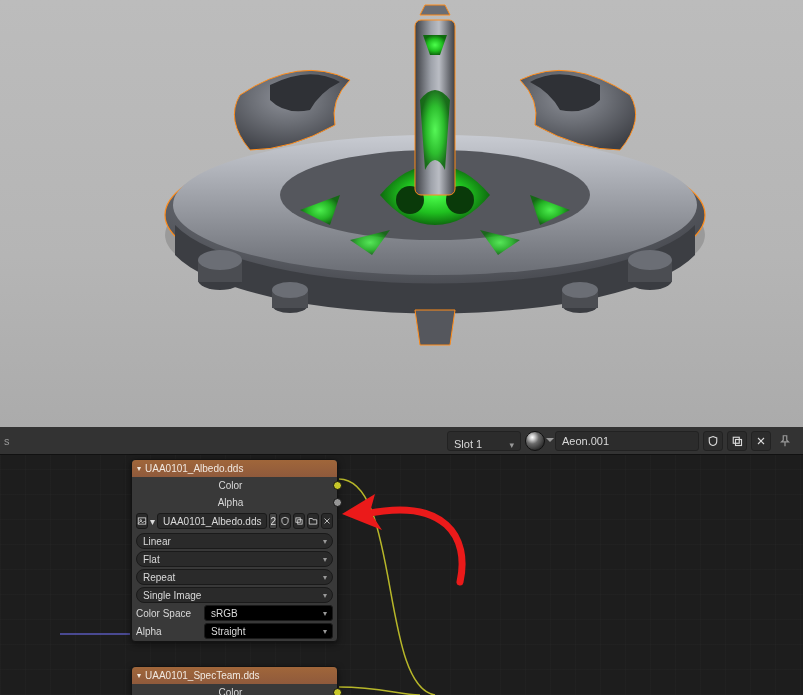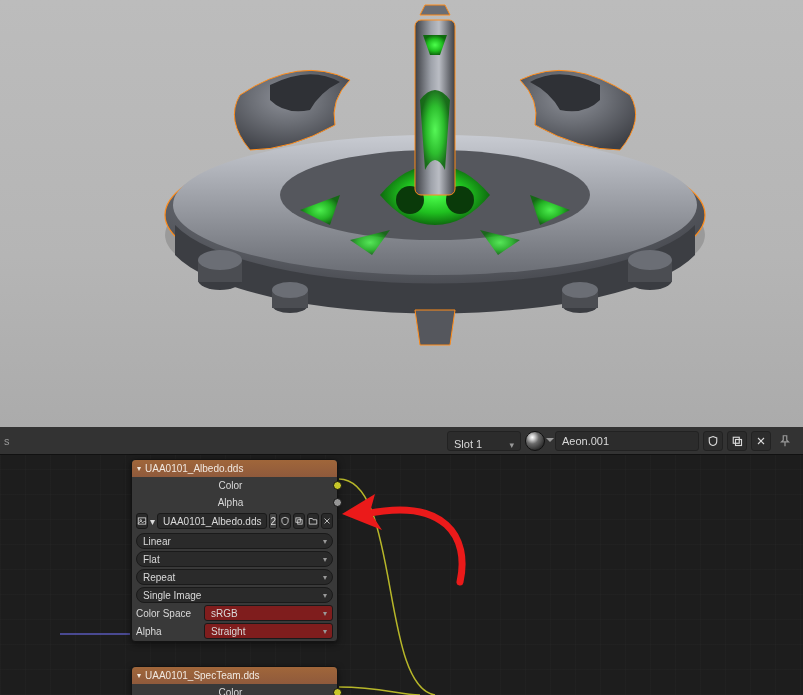--- a/index.html
+++ b/index.html
@@ -222,21 +222,21 @@
   .node-drop .chev { position:absolute; right:5px; font-size:8px; color:var(--text-dim);}
   .node-labeled {
     display:flex;align-items:center;
     margin:2px 4px;
     gap:8px;
     font-size:10px;
   }
   .node-labeled .lbl{ width:60px; color:var(--text); }
   .node-labeled .drop{
     flex:1;
-    background:#7f1d1d;
+    background:#000000;
     border:1px solid #1a1a1a;
     border-radius:3px;
     height:16px;
     display:flex;align-items:center;
     padding:0 6px;
     color:var(--text);
     position:relative;
   }
   .node-labeled .drop .chev{ position:absolute; right:5px; font-size:8px; color:var(--text-dim);}
   .links { position:absolute; left:0; top:0; pointer-events:none; }

